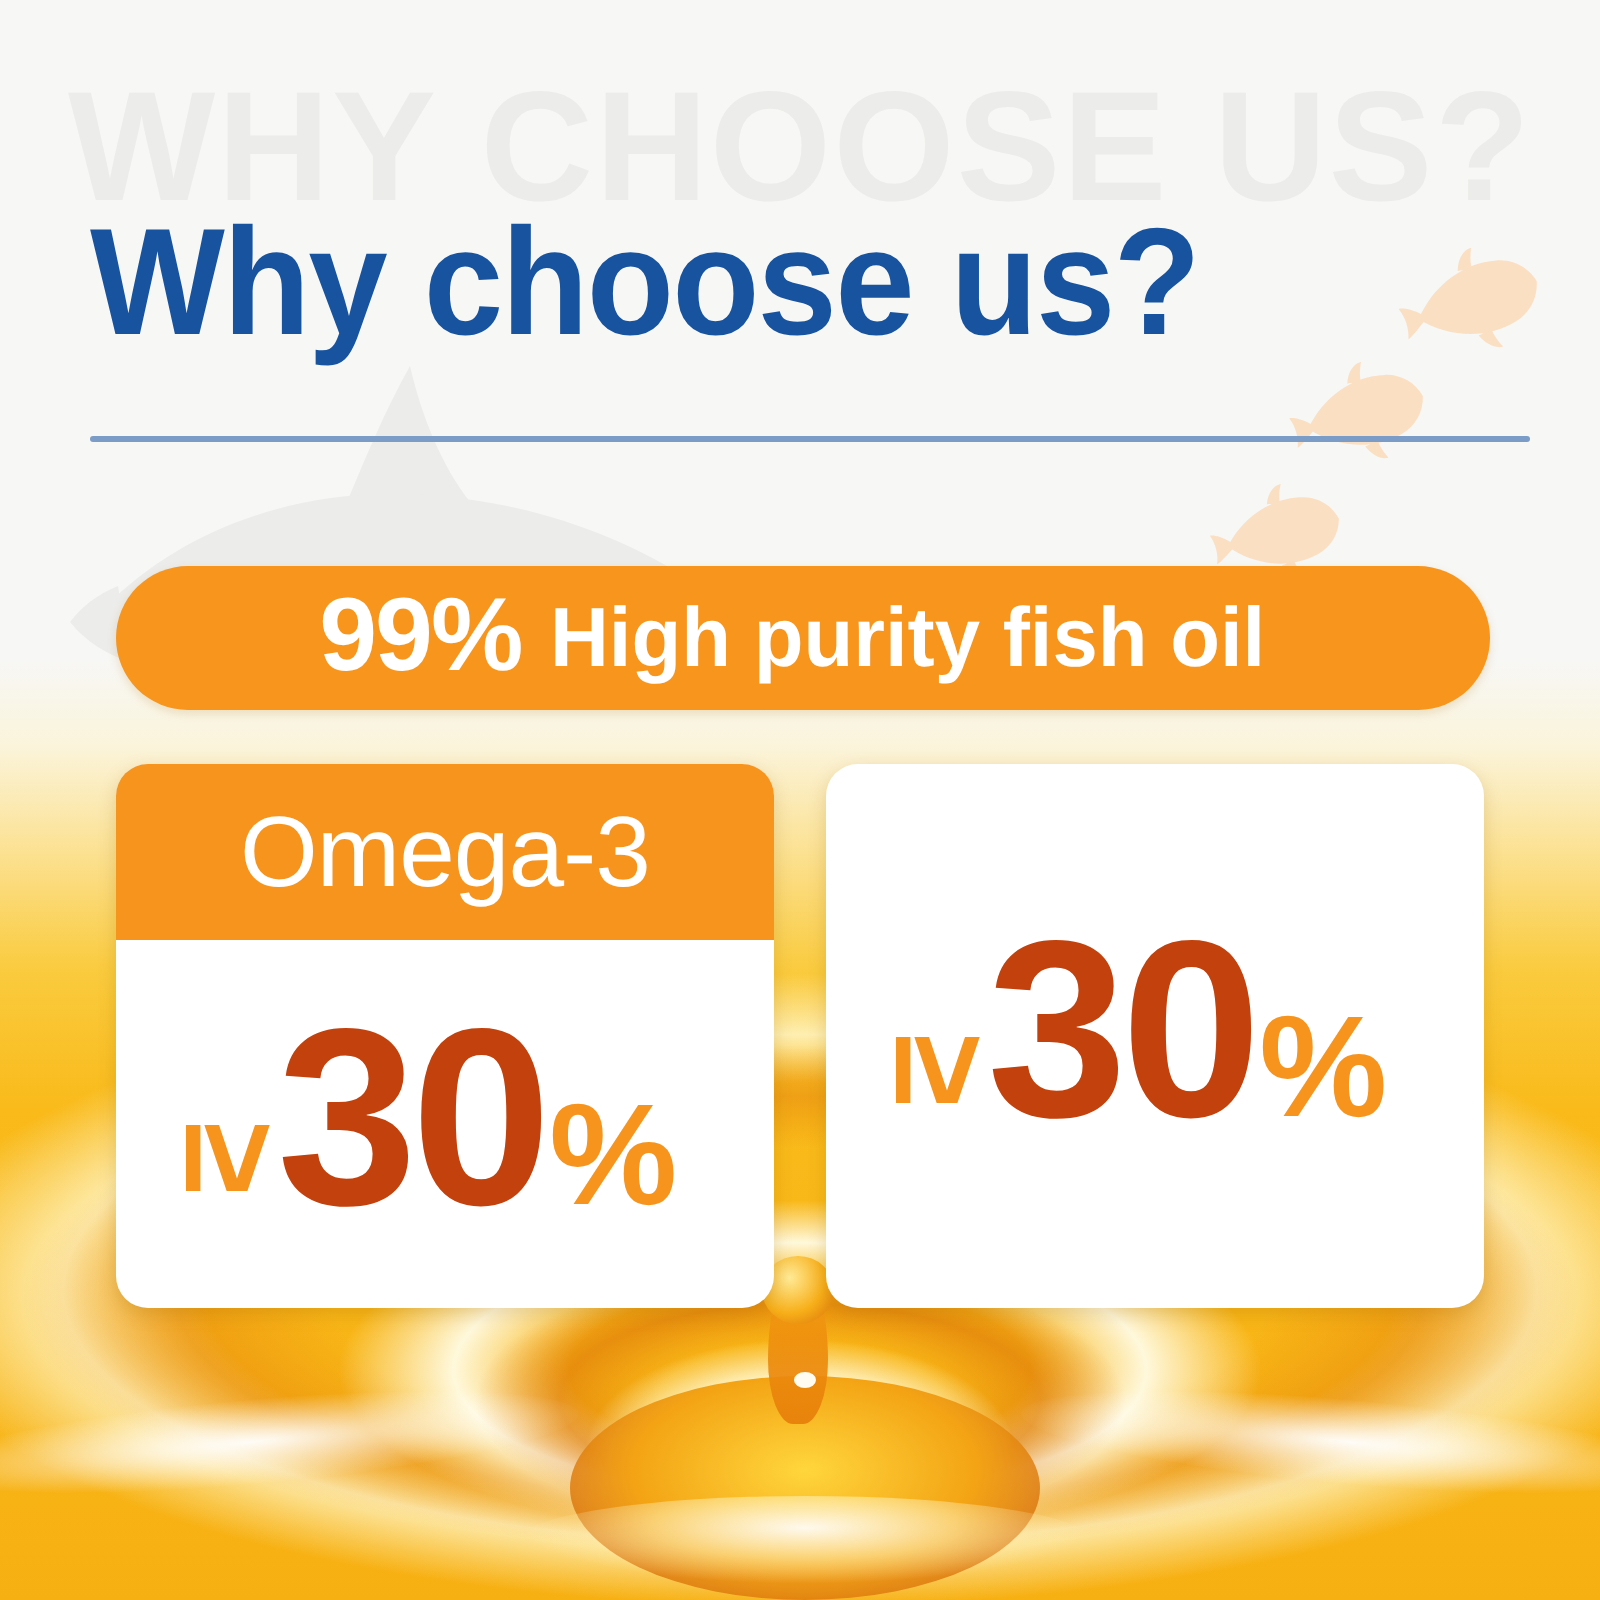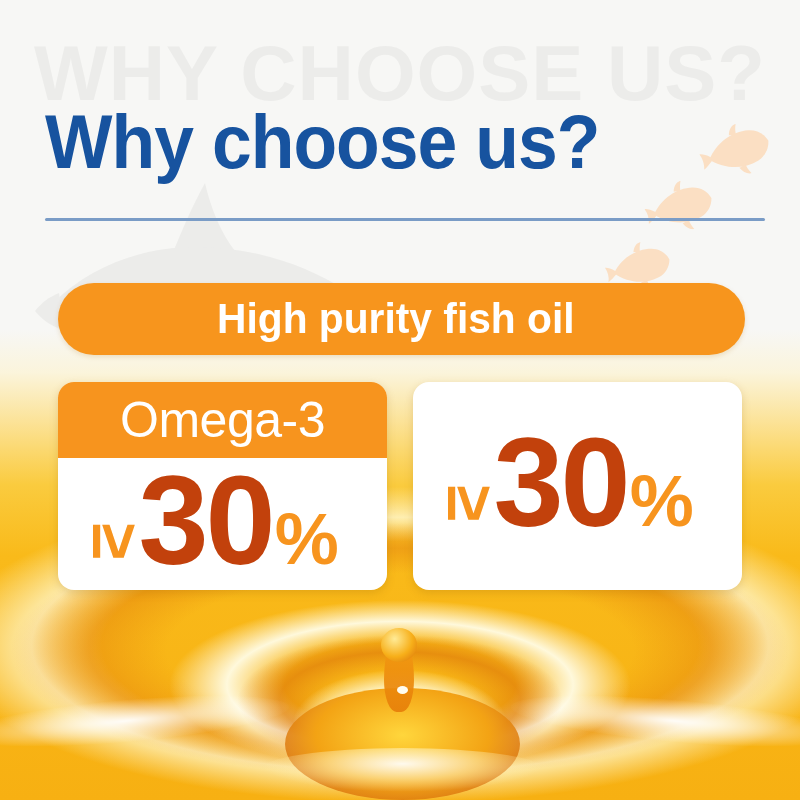--- a/index.html
+++ b/index.html
@@ -230,21 +230,21 @@
     transform-origin: left center;
     white-space: nowrap;
   }
 
   
   .cards {
     position: absolute;
     left: 58px;
     top: 382px;
     width: 684px;
-    height: 208px;
+    height: 272px;
     display: flex;
     justify-content: space-between;
     text-align: center;
   }
   .card {
     width: 329px;
     background: #ffffff;
     border-radius: 16px;
     overflow: hidden;
     box-shadow: 0 3px 9px rgba(150,95,10,0.22);
@@ -366,20 +366,21 @@
         <path d="M34 43 C36 48 40 52 44 52 C42 48 41 44 41 41 C38 42 36 43 34 43 Z"></path>
       </g>
     </svg>
   </div>
 
   <div class="headline">Why choose us?</div>
 
   <div class="divider"></div>
 
   <div class="pill">
+    <span class="pill-pct">99%</span>
     <span class="pill-text">High purity fish oil</span>
   </div>
 
   <div class="cards">
 
     <div class="card">
       <div class="card-head">
         <span class="card-head-label">Omega-3</span>
       </div>
       <div class="card-body">

